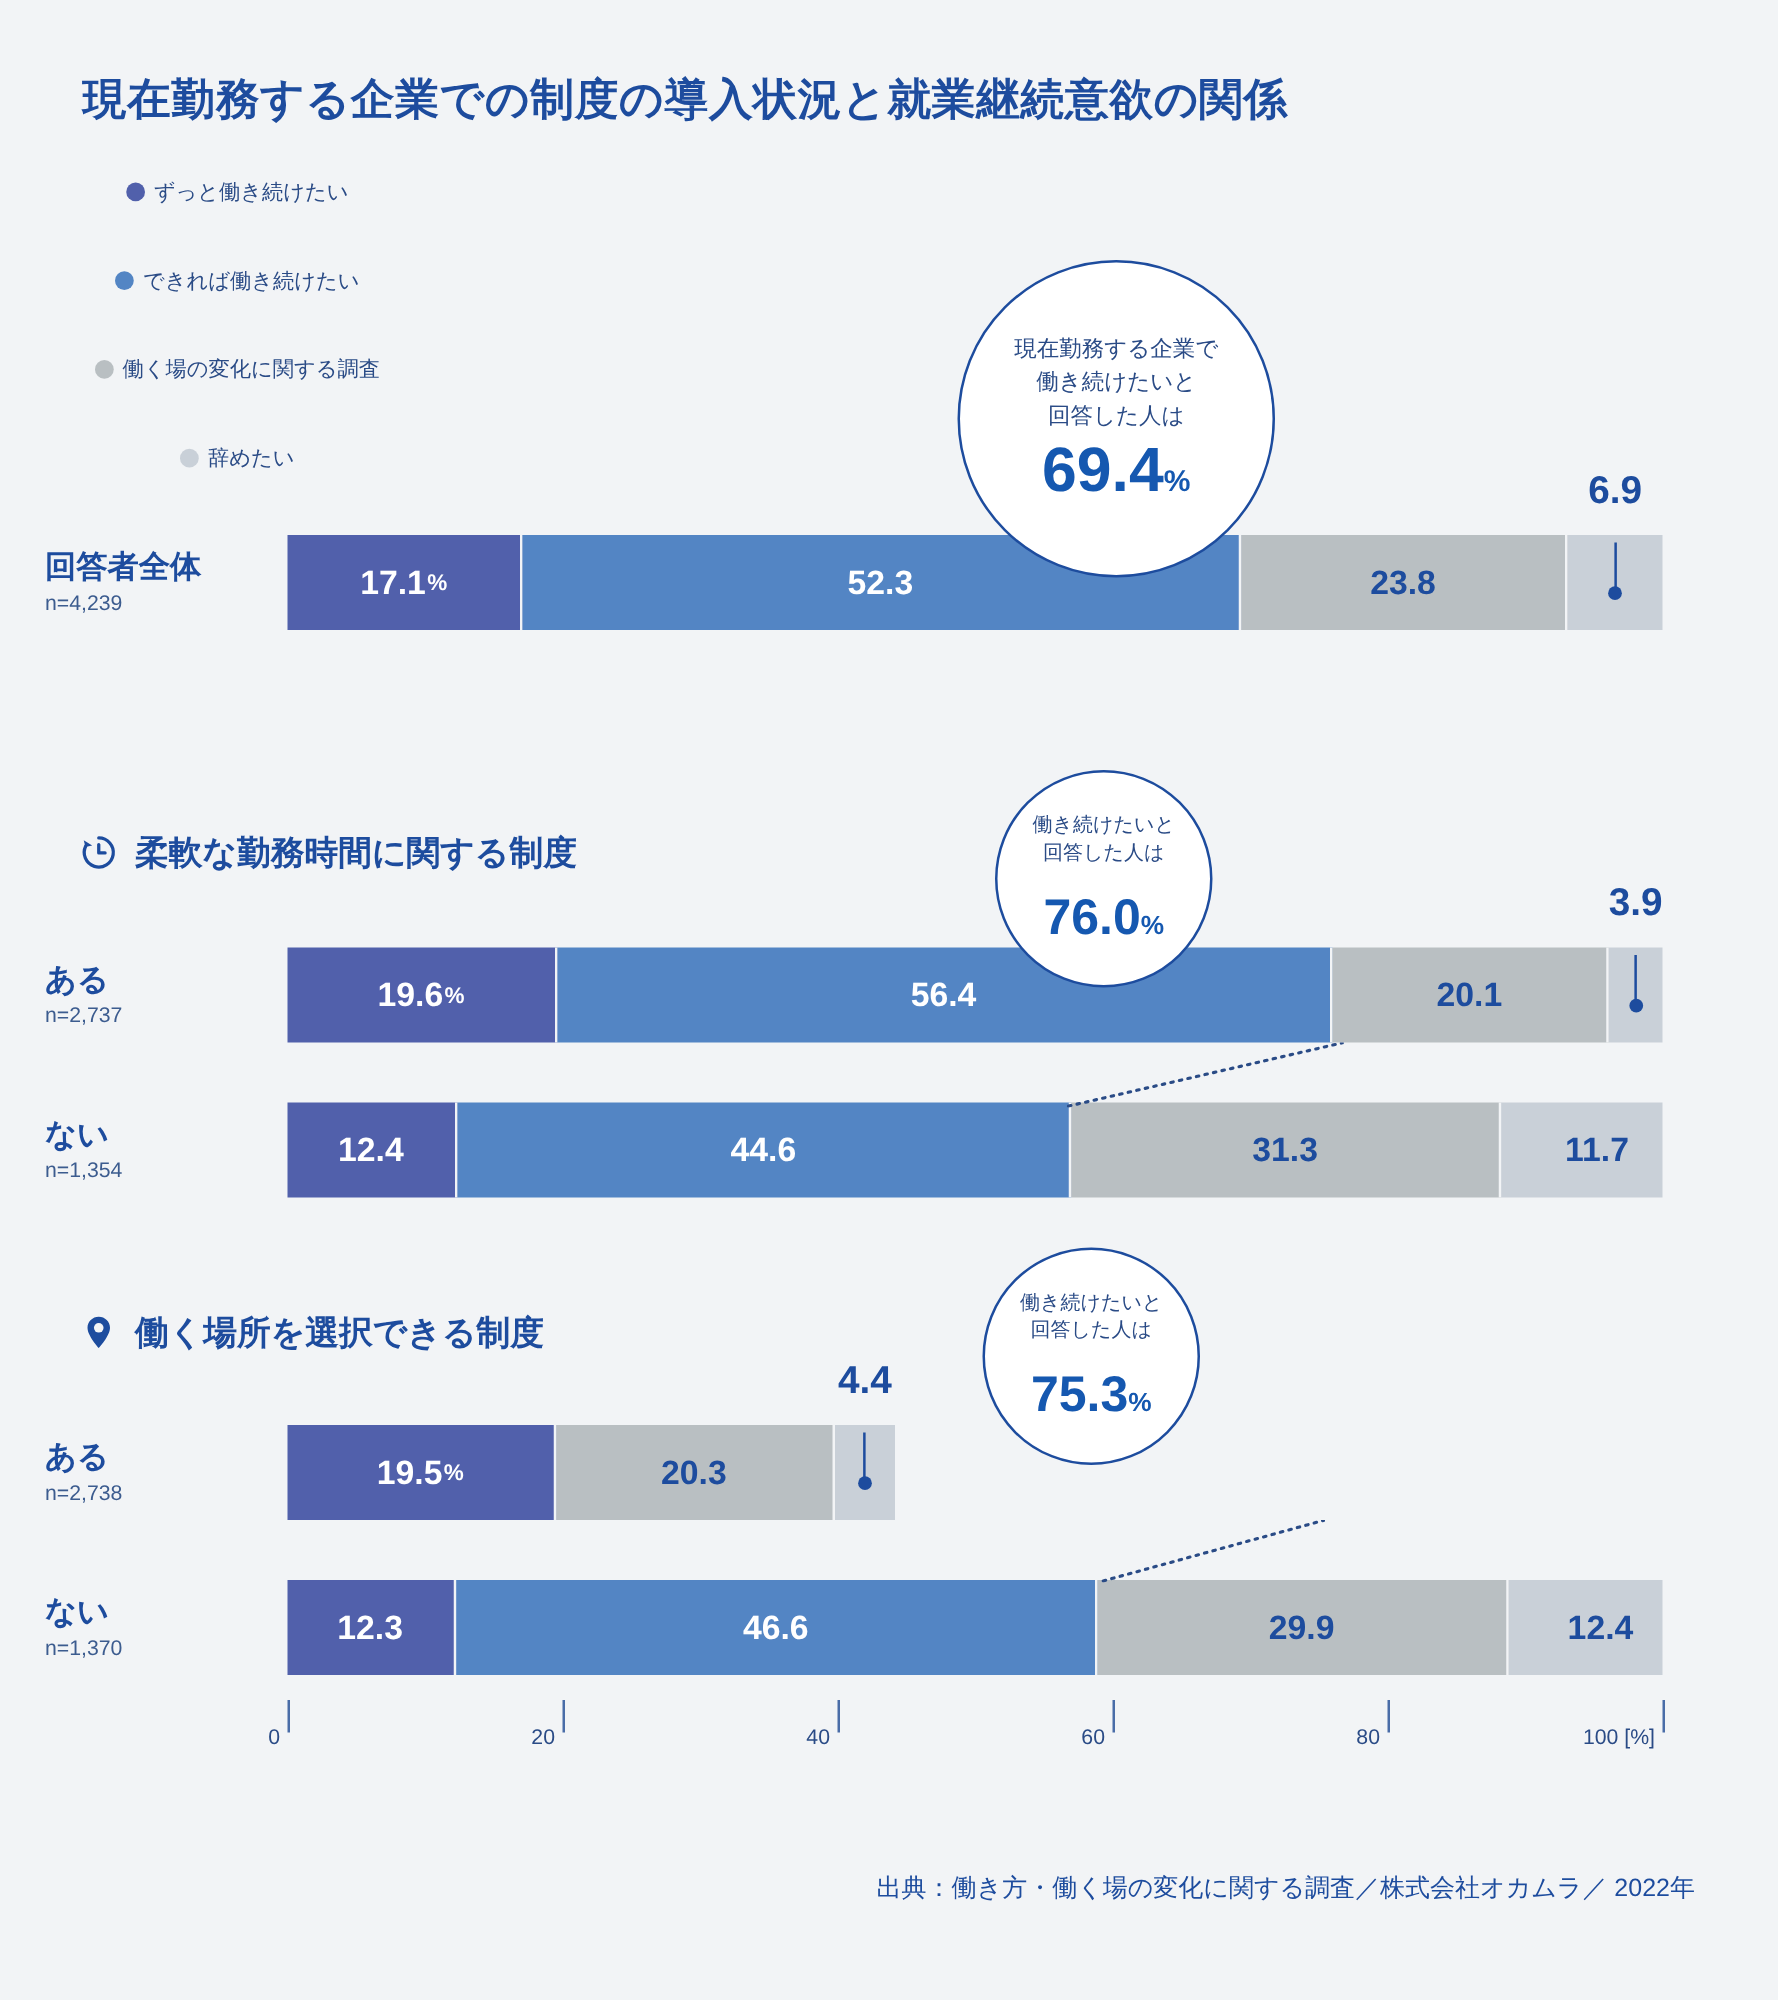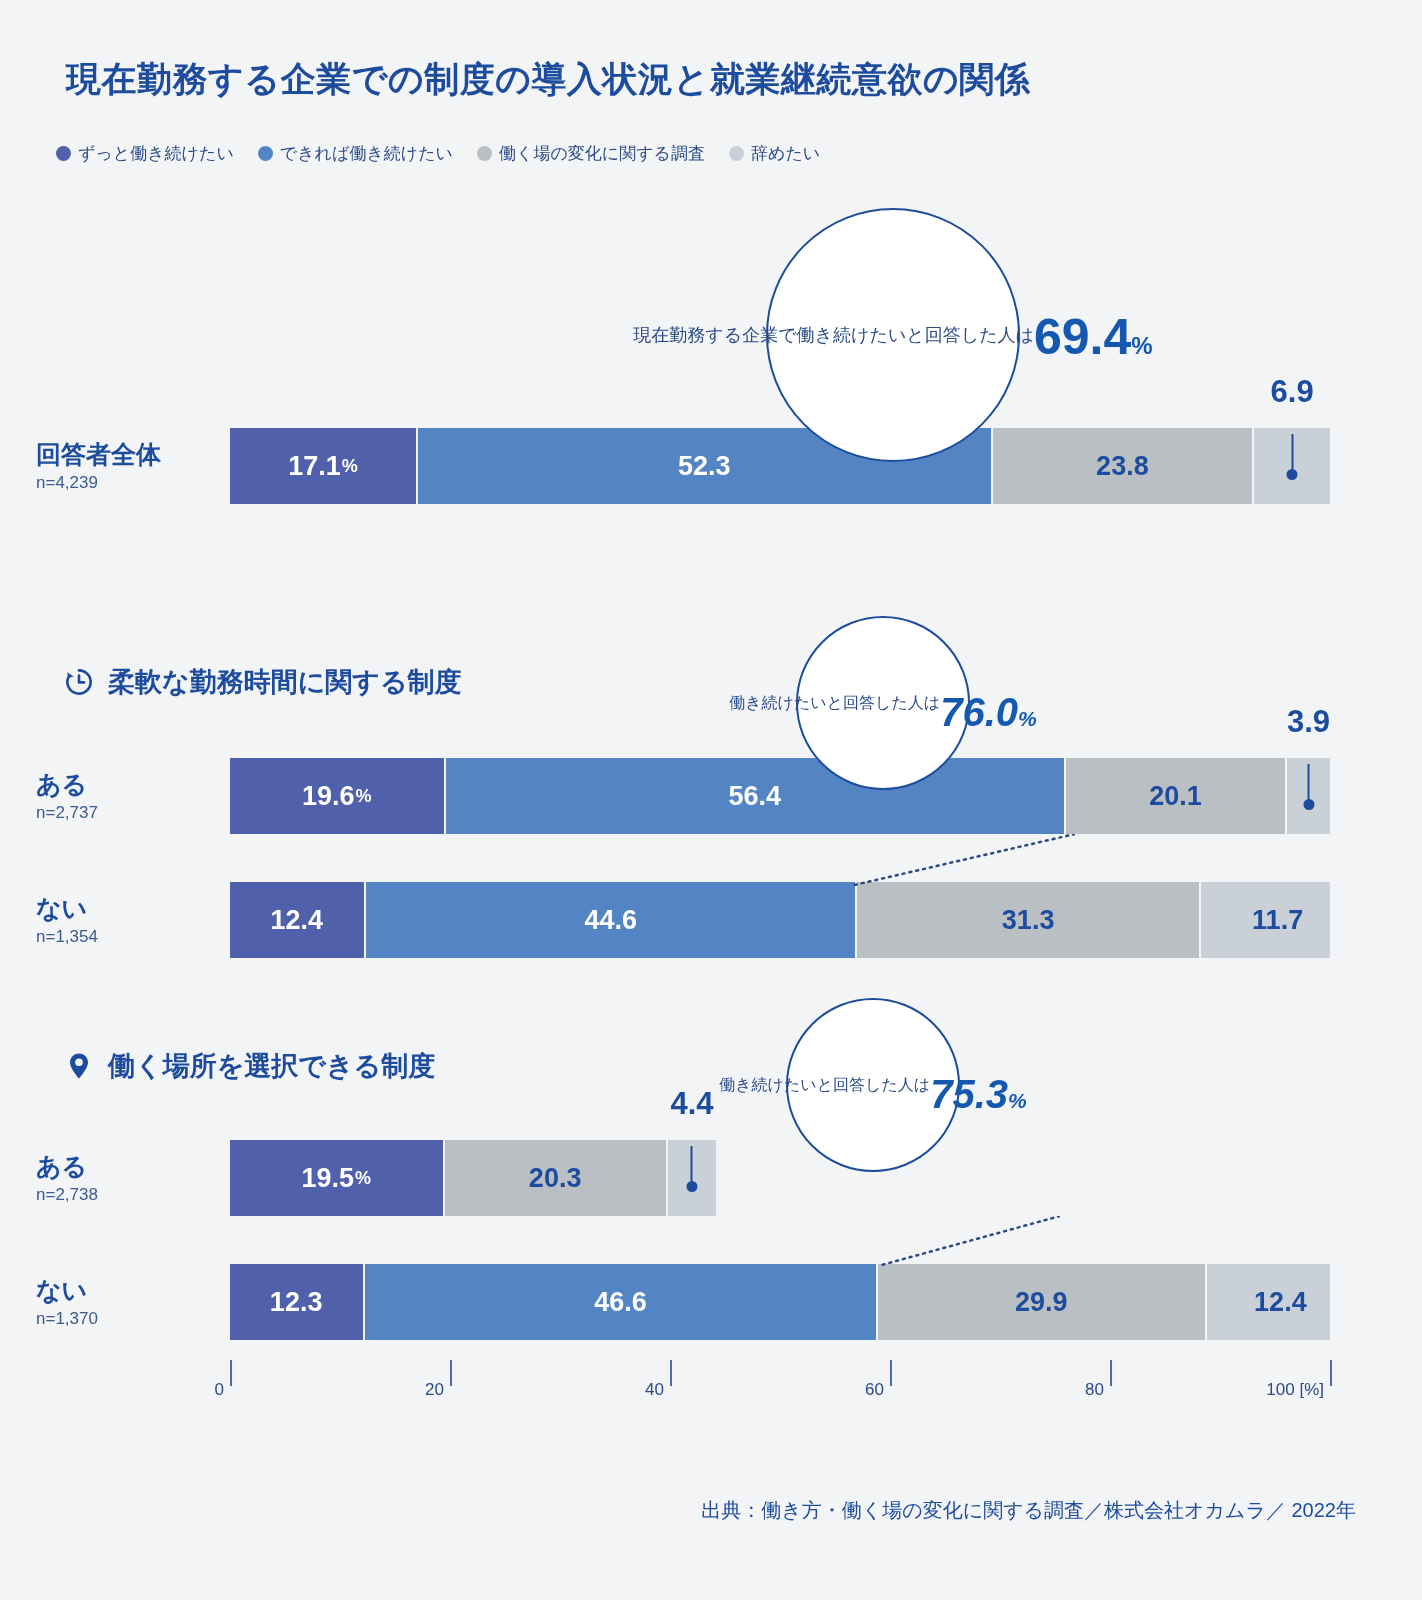--- a/index.html
+++ b/index.html
@@ -16,22 +16,22 @@
 
   
   .title{
     position:absolute;left:66px;top:56px;
     font-size:35px;font-weight:700;letter-spacing:.5px;
     color:#1d4c9e;white-space:nowrap;
   }
 
   
   .legend{
-    position:absolute;left:56px;top:142px;
-    display:flex;align-items:center;gap:24px;
+    position:absolute;left:76px;top:142px;
+    display:flex;align-items:center;gap:48px;flex-direction:column;
   }
   .legend-item{display:flex;align-items:center;gap:7px;}
   .legend-dot{width:15px;height:15px;border-radius:50%;display:block;}
   .legend-label{font-size:17px;color:#2a4b86;white-space:nowrap;}
 
   
   .sect-head{
     position:absolute;left:64px;
     display:flex;align-items:center;gap:14px;
     font-size:27px;font-weight:700;color:#1d4c9e;white-space:nowrap;
@@ -73,34 +73,34 @@
   .leader .dt{width:11px;height:11px;border-radius:50%;background:#1d4c9e;margin:-1px auto 0;}
   .leader-val{
     position:absolute;left:50%;transform:translateX(-50%);
     top:-54px;font-size:31px;font-weight:700;color:#1d4c9e;white-space:nowrap;
   }
 
   
   .bubble{
     position:absolute;border-radius:50%;
     background:#ffffff;border:2px solid #1d4c9e;
-    display:flex;align-items:center;justify-content:center;
+    display:flex;flex-direction:column;align-items:center;justify-content:center;
     text-align:center;color:#2a4b86;z-index:5;
   }
   .bubble .ln1,.bubble .ln2,.bubble .ln3{font-size:18px;line-height:1.45;white-space:nowrap;}
   .bubble .big{
     font-size:46px;font-weight:700;color:#1558b0;line-height:1.1;margin-top:4px;
     white-space:nowrap;
   }
   .bubble .big .u{font-size:24px;font-weight:700;}
   .bubble-lg{width:250px;height:250px;}
   .bubble-lg .big{font-size:50px;}
   .bubble-sm{width:170px;height:170px;}
   .bubble-sm .ln1,.bubble-sm .ln2{font-size:16px;line-height:1.4;}
-  .bubble-sm .big{font-size:40px;margin-top:18px;font-style:italic;}
+  .bubble-sm .big{font-size:40px;margin-top:18px;}
   .bubble-sm .big .u{font-size:21px;}
 
   
   .connector{position:absolute;z-index:1;}
 
   
   .axis{position:absolute;left:230px;top:1360px;width:1100px;height:44px;}
   .tick{position:absolute;top:0;width:2px;height:26px;background:#4a6da8;}
   .ticklab{
     position:absolute;top:20px;font-size:17px;color:#2a4b86;

